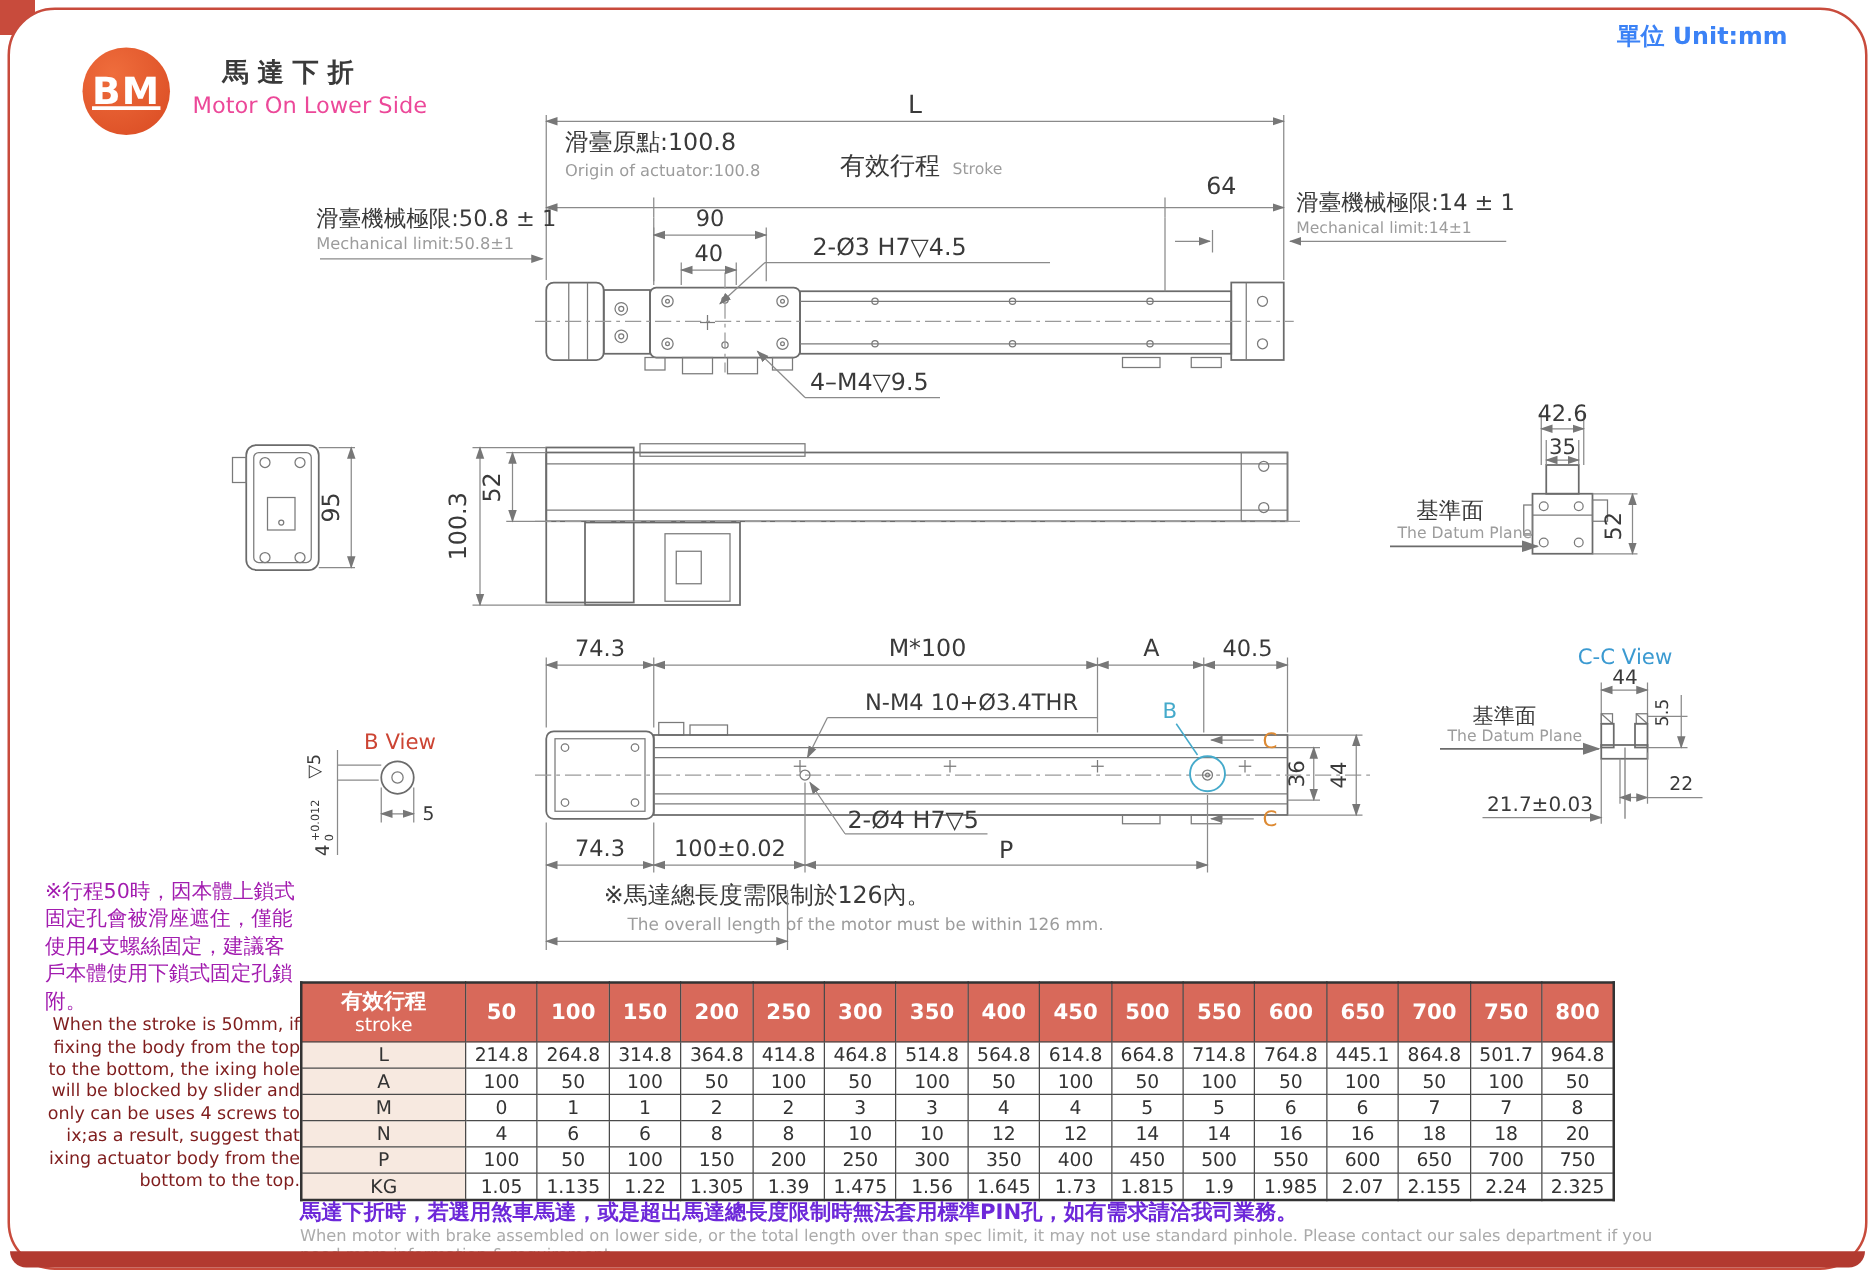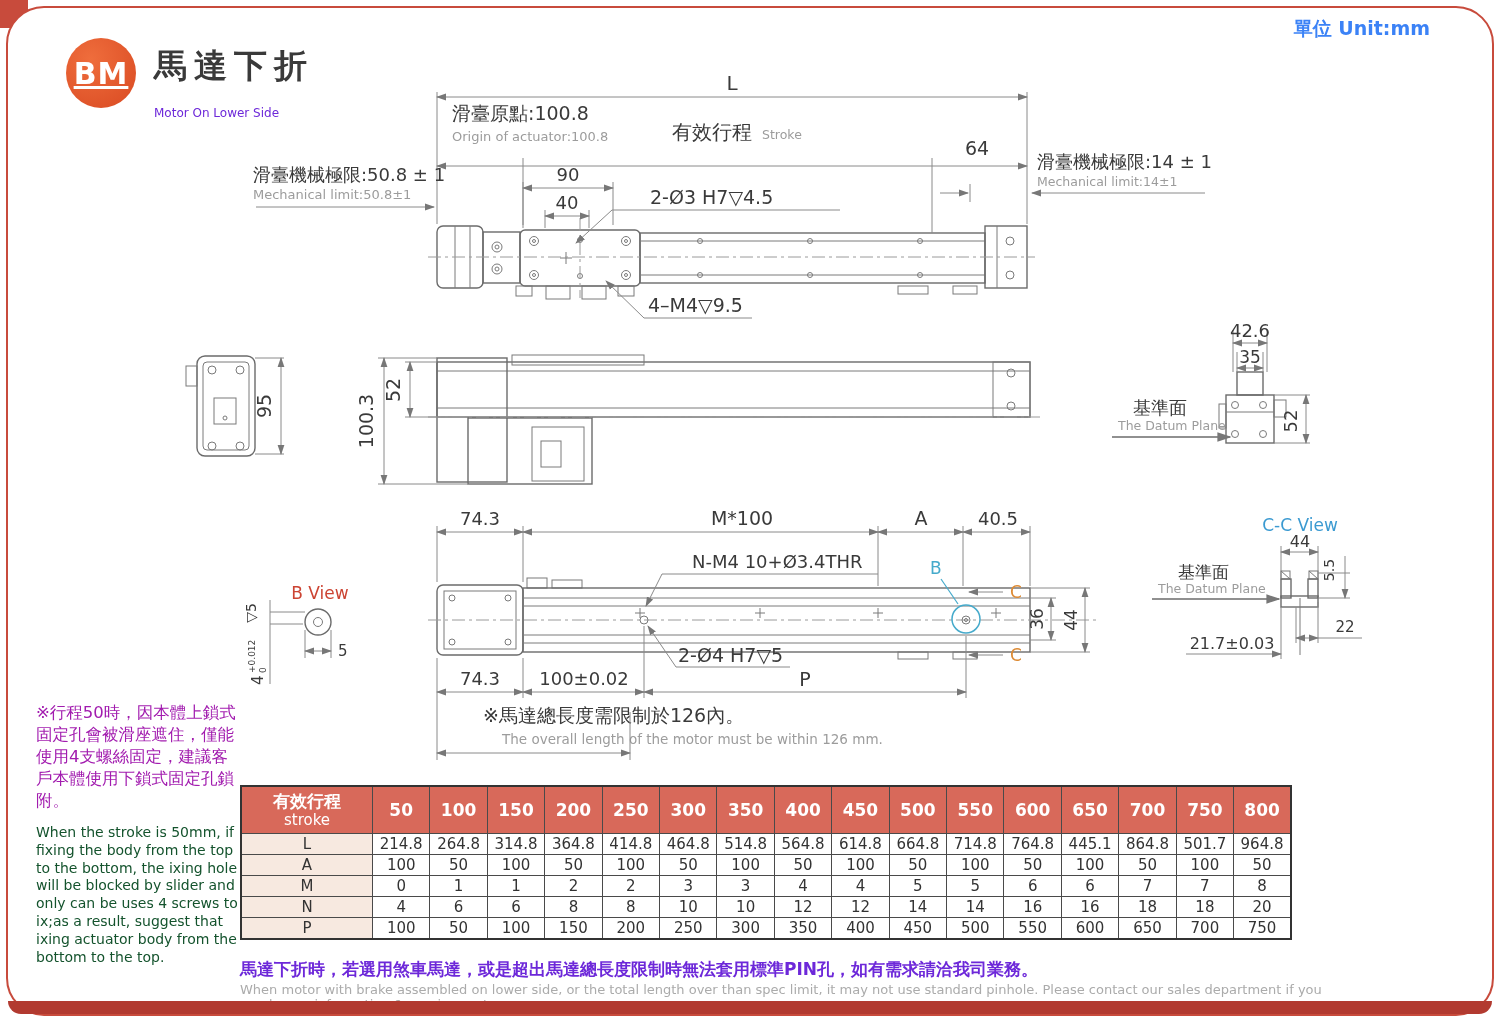--- a/index.html
+++ b/index.html
@@ -8,36 +8,36 @@
     font-family:"DejaVu Sans","Liberation Sans",sans-serif;color:#333;
   }
   .corner-accent{position:absolute;left:0;top:0;width:28px;height:28px;background:#c84b3c;}
   .frame{position:absolute;left:6px;top:6px;right:6px;bottom:6px;border:2px solid #c84b3c;border-radius:38px;background:#fff;}
   .bottombar{position:absolute;left:8px;right:8px;bottom:8px;height:13px;background:#b23a30;border-radius:0 0 33px 33px;}
   
   .logo{position:absolute;left:66px;top:38px;width:70px;height:70px;border-radius:50%;
     background:radial-gradient(circle at 35% 30%, #ef6d3c, #d94a22);
     display:flex;align-items:center;justify-content:center;color:#fff;font-weight:bold;font-size:30px;letter-spacing:1px;text-decoration:underline;}
   .titleblock{position:absolute;left:154px;top:44px;}
-  .title-zh{font-size:33px;font-weight:600;color:#3a3a3a;letter-spacing:7px;}
-  .title-en{font-size:12px;color:#6d28d9;margin-top:17px;}
+  .title-zh{font-size:21px;font-weight:600;color:#3a3a3a;letter-spacing:7px;margin-left:24px;}
+  .title-en{font-size:18px;color:#ec4899;margin-top:2px;}
   .unit{position:absolute;right:70px;top:16px;font-size:19px;color:#3b82f6;font-weight:bold;}
   
   svg.draw{position:absolute;left:0;top:0;}
   svg .ln{fill:none;stroke:#6b6b6b;stroke-width:1.4;}
   svg .lnt{fill:none;stroke:#7a7a7a;stroke-width:1;}
   svg .dm{fill:none;stroke:#8a8a8a;stroke-width:1;}
   svg .cl{fill:none;stroke:#9a9a9a;stroke-width:1;stroke-dasharray:13 4 3 4;}
   svg text{fill:#3a3a3a;}
   svg .gt{fill:#9c9c9c;}
   svg .red{fill:#cc4433;} svg .cyan{fill:#45aacb;} svg .orn{fill:#dd8a33;} svg .blu{fill:#3b9ad1;}
   
   .sidenote{position:absolute;left:36px;top:702px;width:204px;}
   .sidenote .zh{font-size:16.5px;font-weight:500;color:#a21caf;line-height:1.33;}
-  .sidenote .en{font-size:14px;color:#14532d;line-height:1.28;margin-top:12px;}
+  .sidenote .en{font-size:14px;color:#7f1d1d;line-height:1.28;margin-top:0;text-align:right;}
   
   table.spec{position:absolute;left:240px;top:785px;width:1052px;border-collapse:collapse;table-layout:fixed;border:2px solid #333;}
   table.spec th,table.spec td{border:1px solid #4a4a4a;text-align:center;padding:0;}
   table.spec thead th{background:#d8695a;color:#fff;height:46px;font-weight:600;font-size:17px;}
   table.spec thead th.lbl{width:130px;}
   table.spec thead th.lbl div:first-child{font-size:17px;line-height:1.15;}
   table.spec thead th.lbl div:last-child{font-size:15px;font-weight:500;line-height:1.1;}
   table.spec tbody th{background:#f7e9e0;font-weight:400;font-size:15px;color:#333;height:20px;}
   table.spec tbody td{background:#fff;font-size:15px;color:#333;height:20px;}
   
@@ -475,20 +475,39 @@
         <td>350</td>
         <td>400</td>
         <td>450</td>
         <td>500</td>
         <td>550</td>
         <td>600</td>
         <td>650</td>
         <td>700</td>
         <td>750</td>
       </tr>
+      <tr>
+        <th>KG</th>
+        <td>1.05</td>
+        <td>1.135</td>
+        <td>1.22</td>
+        <td>1.305</td>
+        <td>1.39</td>
+        <td>1.475</td>
+        <td>1.56</td>
+        <td>1.645</td>
+        <td>1.73</td>
+        <td>1.815</td>
+        <td>1.9</td>
+        <td>1.985</td>
+        <td>2.07</td>
+        <td>2.155</td>
+        <td>2.24</td>
+        <td>2.325</td>
+      </tr>
     </tbody>
 </table>
 
 <div class="footnote">
   <div class="zh">馬達下折時，若選用煞車馬達，或是超出馬達總長度限制時無法套用標準PIN孔，如有需求請洽我司業務。</div>
   <div class="en">When motor with brake assembled on lower side, or the total length over than spec limit, it may not use standard pinhole. Please contact our sales department if you need more information &amp; requirement.</div>
 </div>
 
 <div class="bottombar"></div>
 

